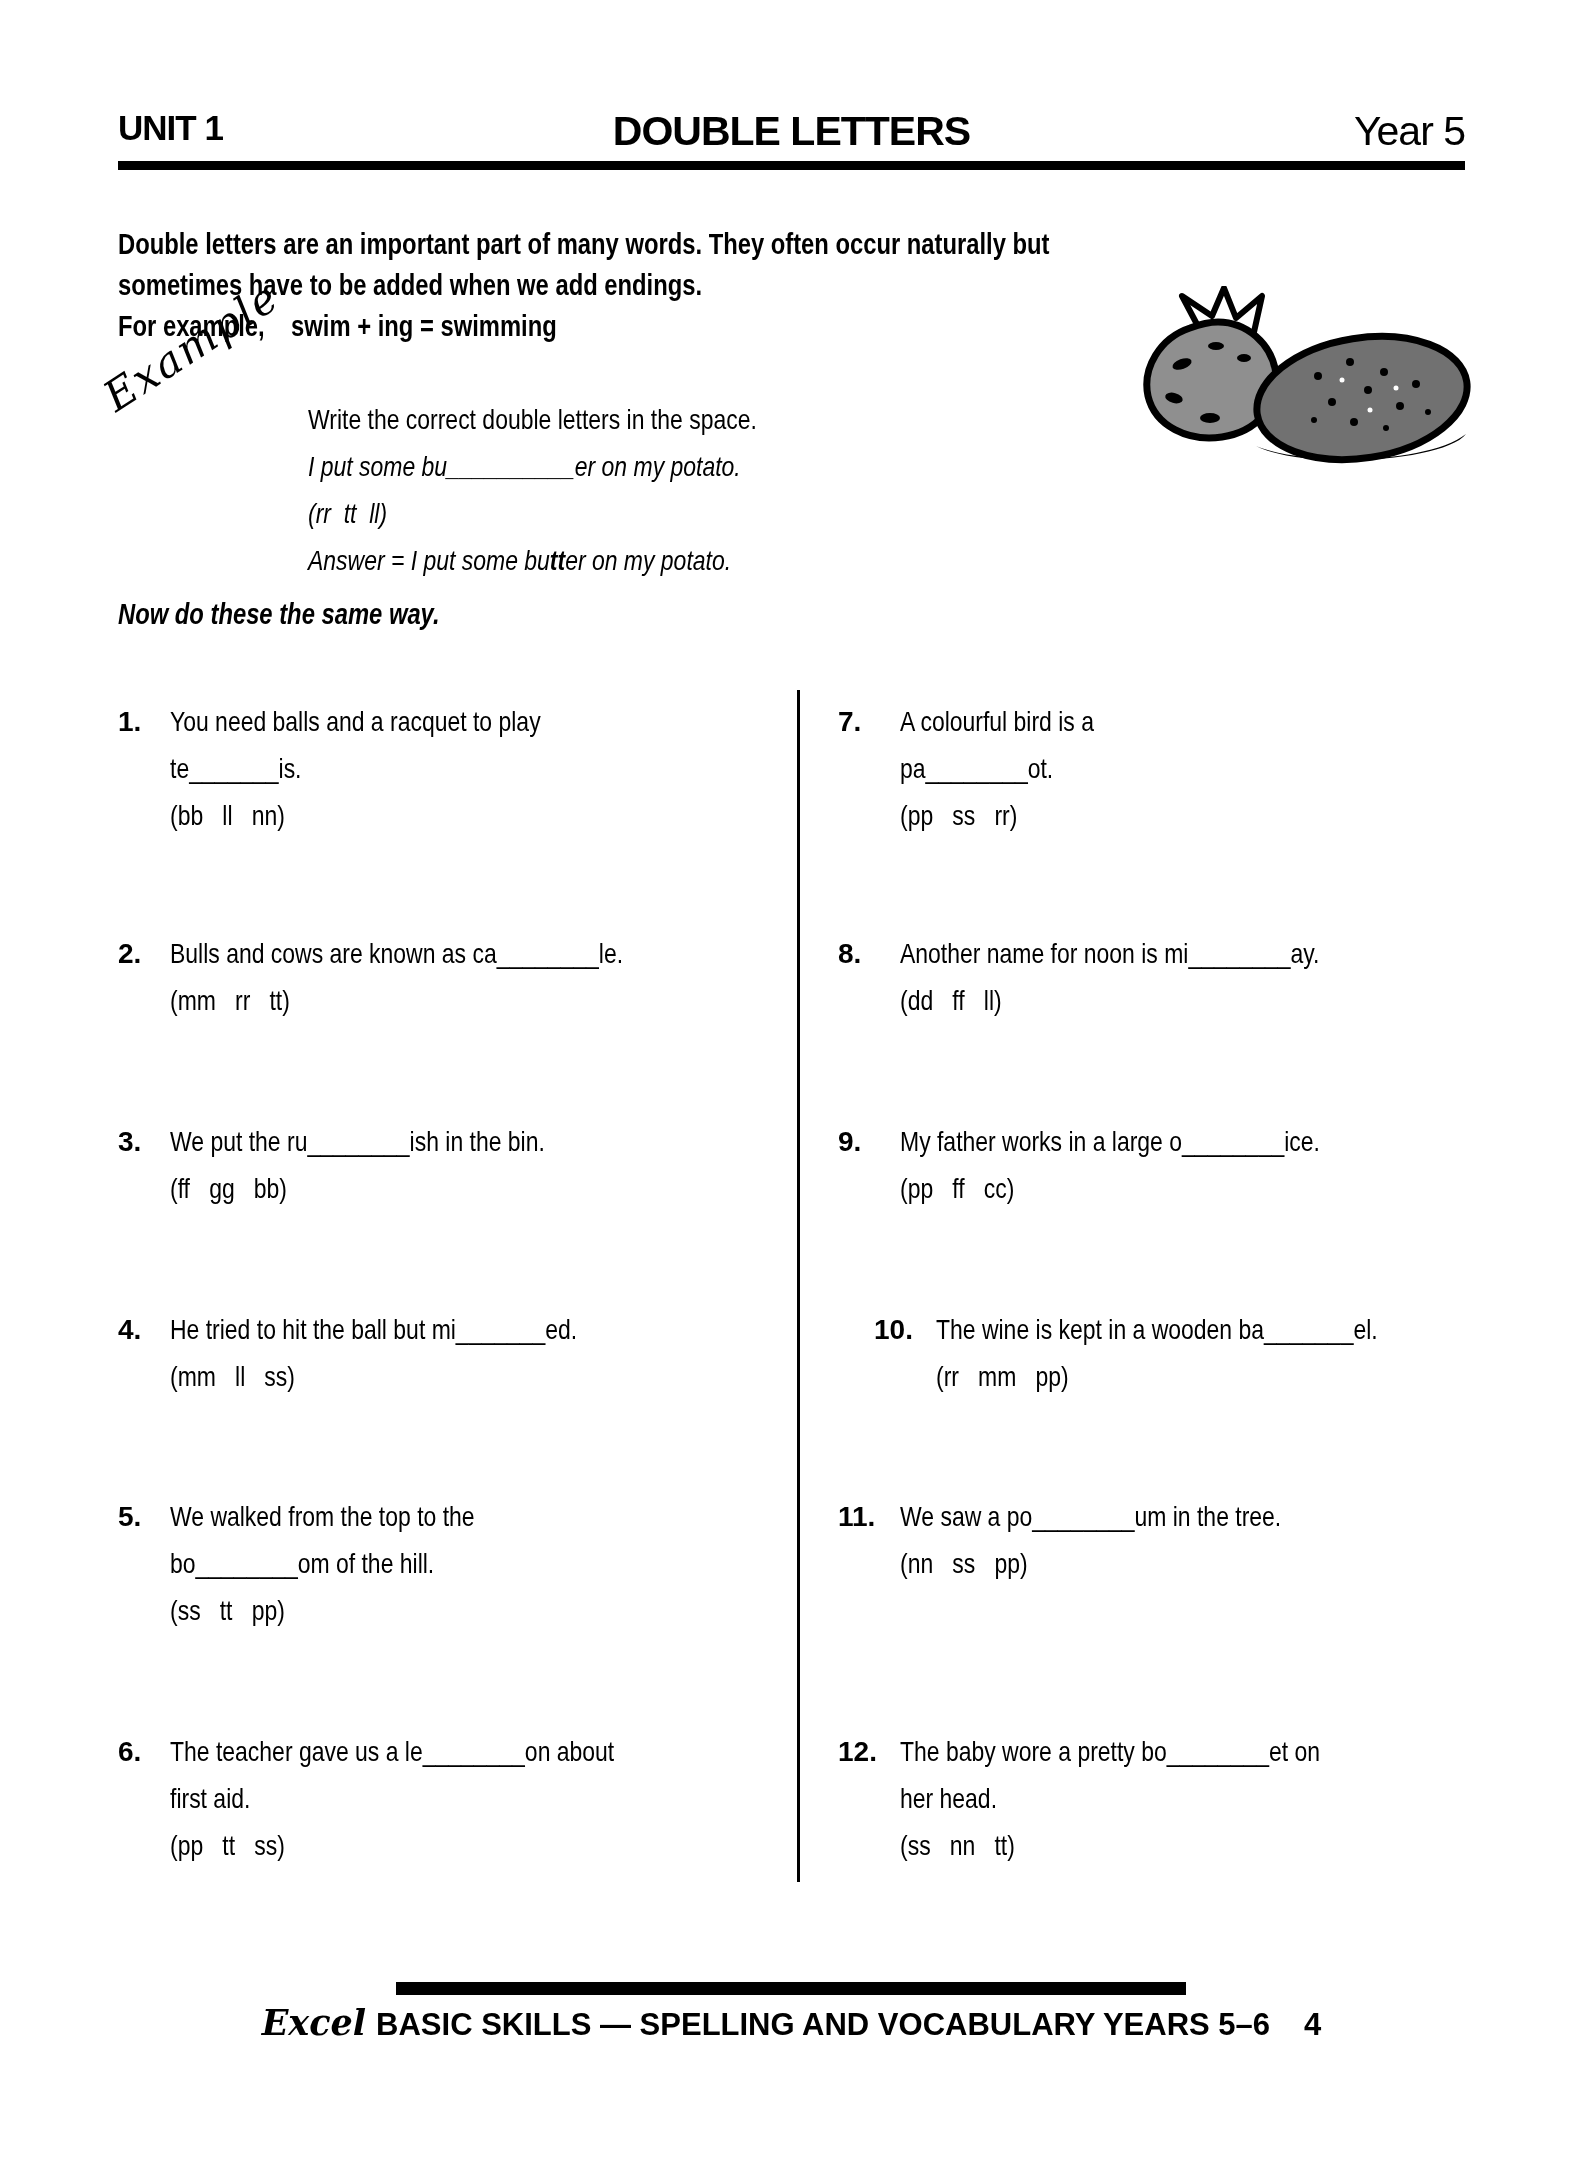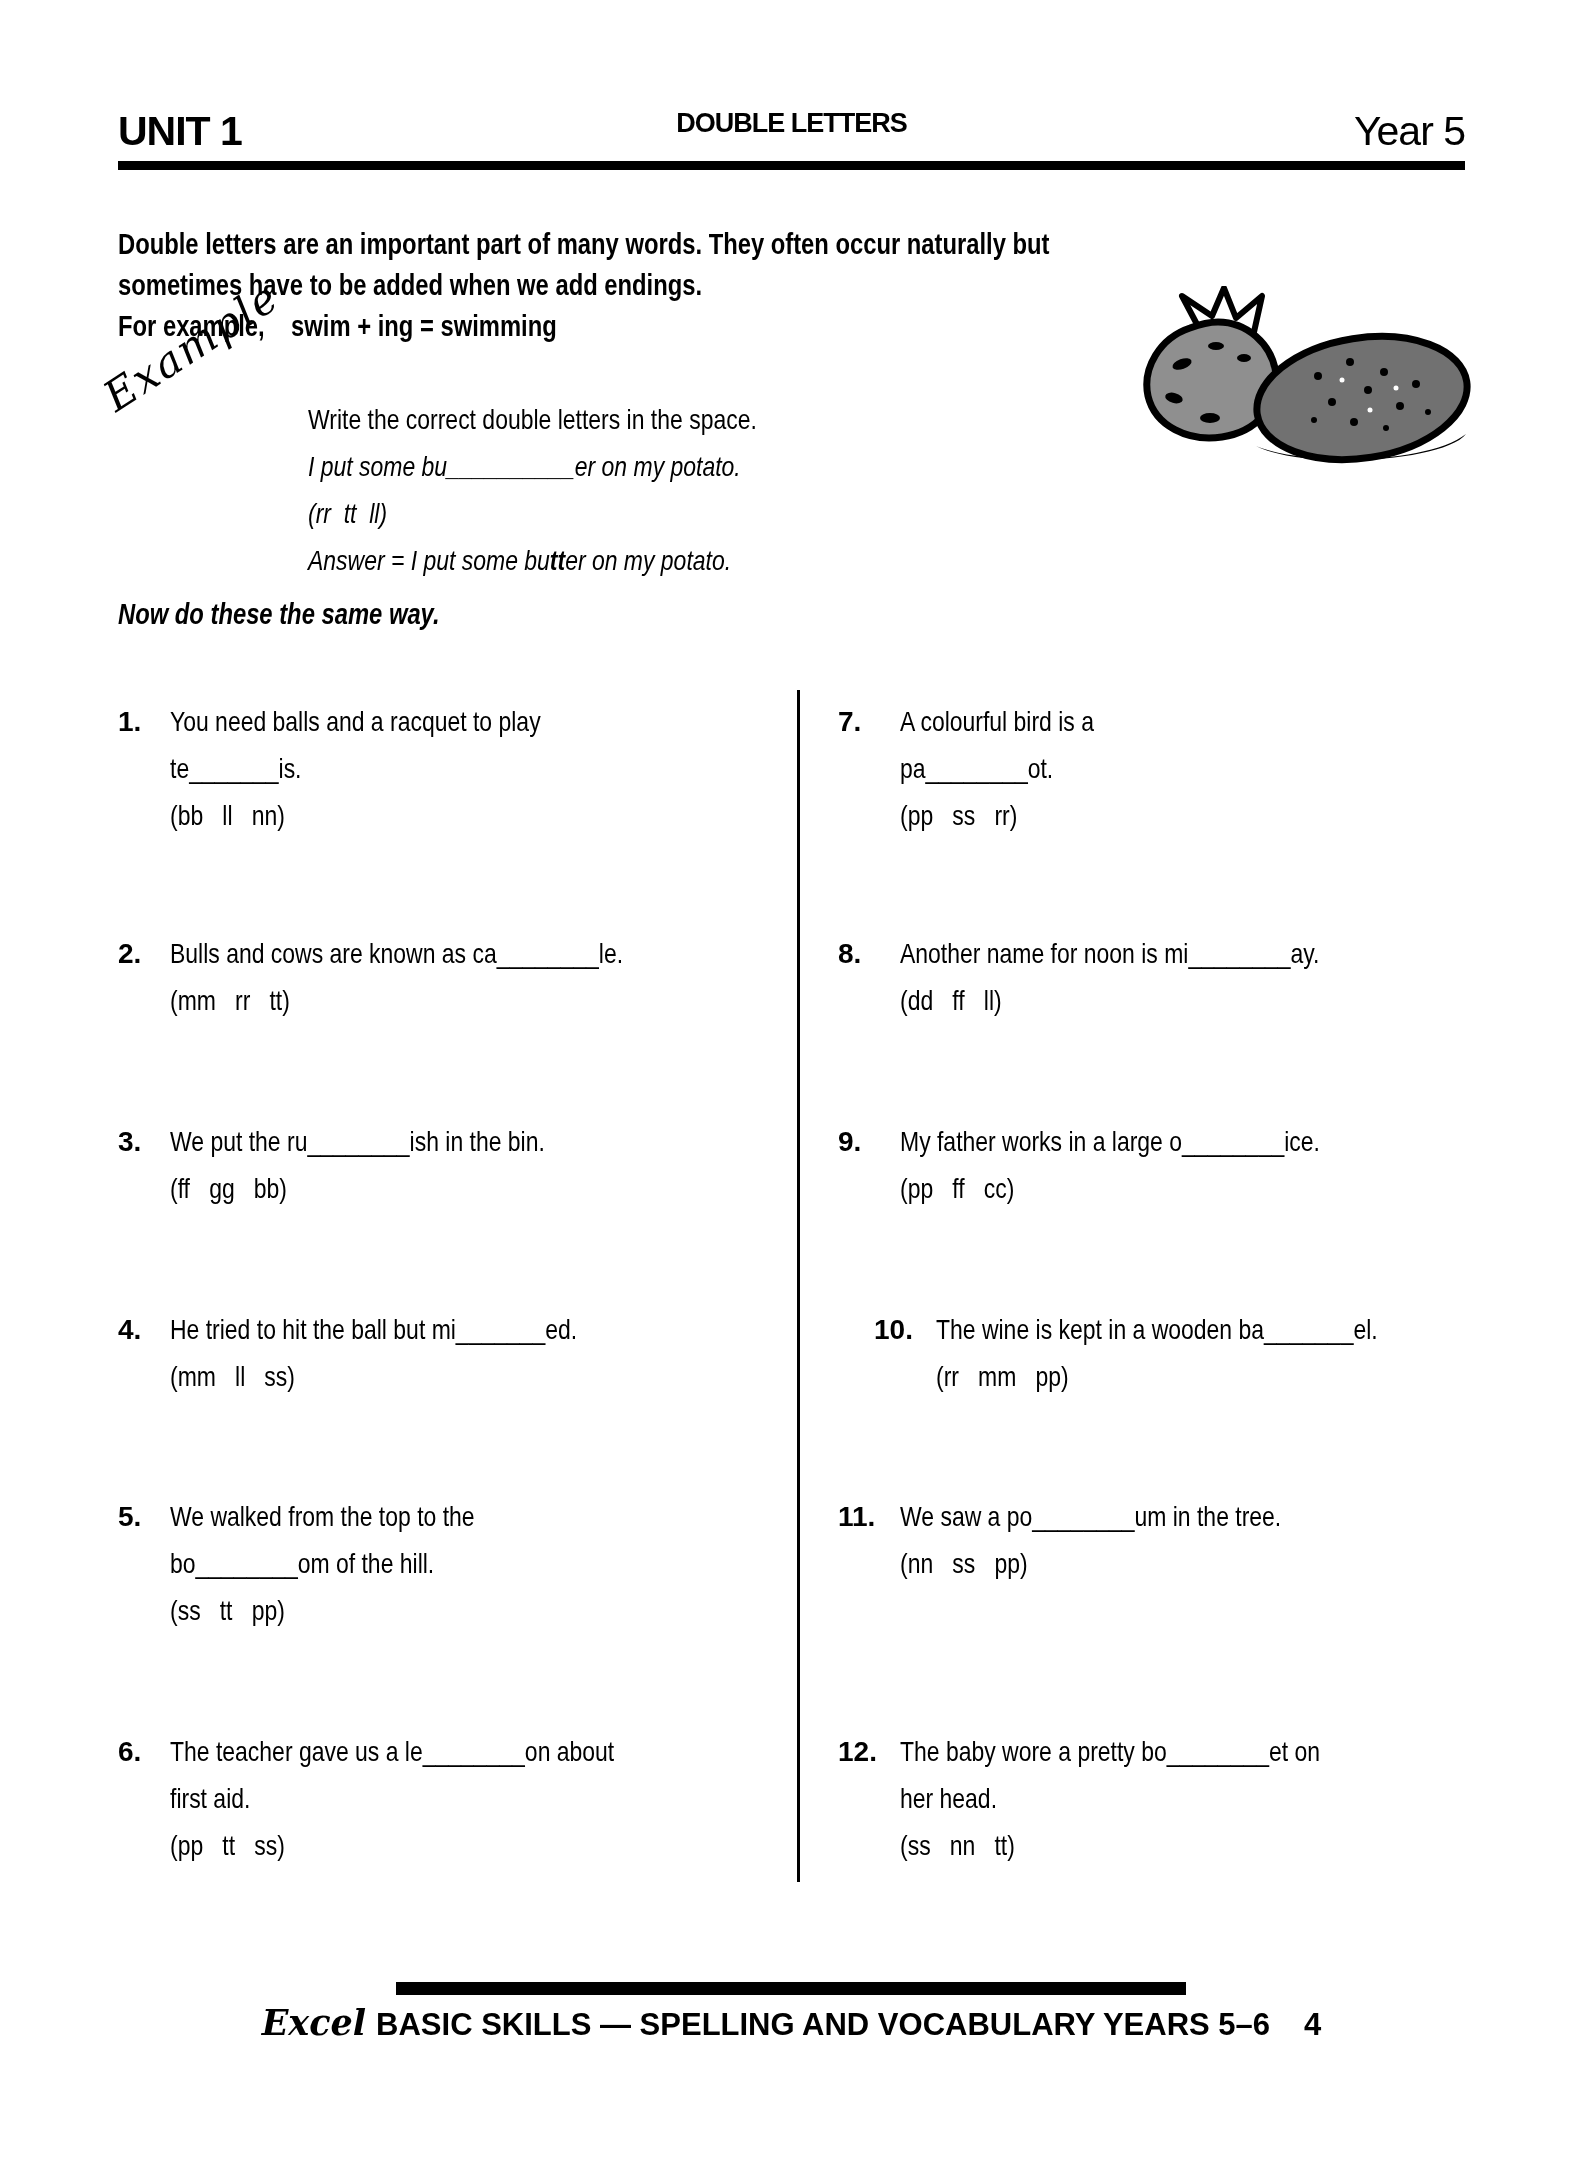--- a/index.html
+++ b/index.html
@@ -8,25 +8,25 @@
     width:1583px; height:2168px;
     position:relative;
     font-family:"Liberation Sans", sans-serif;
     color:#000;
     overflow:hidden;
   }
 
   
   .hdr-unit {
     position:absolute; top:108px; left:118px;
-    font-size:41px; font-weight:800; letter-spacing:-1px;
+    font-size:35px; font-weight:800; letter-spacing:-1px;
   }
   .hdr-title {
     position:absolute; top:108px; left:50%; transform:translateX(-50%);
-    font-size:27px; font-weight:800; letter-spacing:-1px;
+    font-size:41px; font-weight:800; letter-spacing:-1px;
   }
   .hdr-year {
     position:absolute; top:108px; right:118px;
     font-size:41px; font-weight:400; letter-spacing:-1px;
   }
   .hdr-rule {
     position:absolute; top:161px; left:118px;
     width:1347px; height:9px; background:#000;
   }
 

